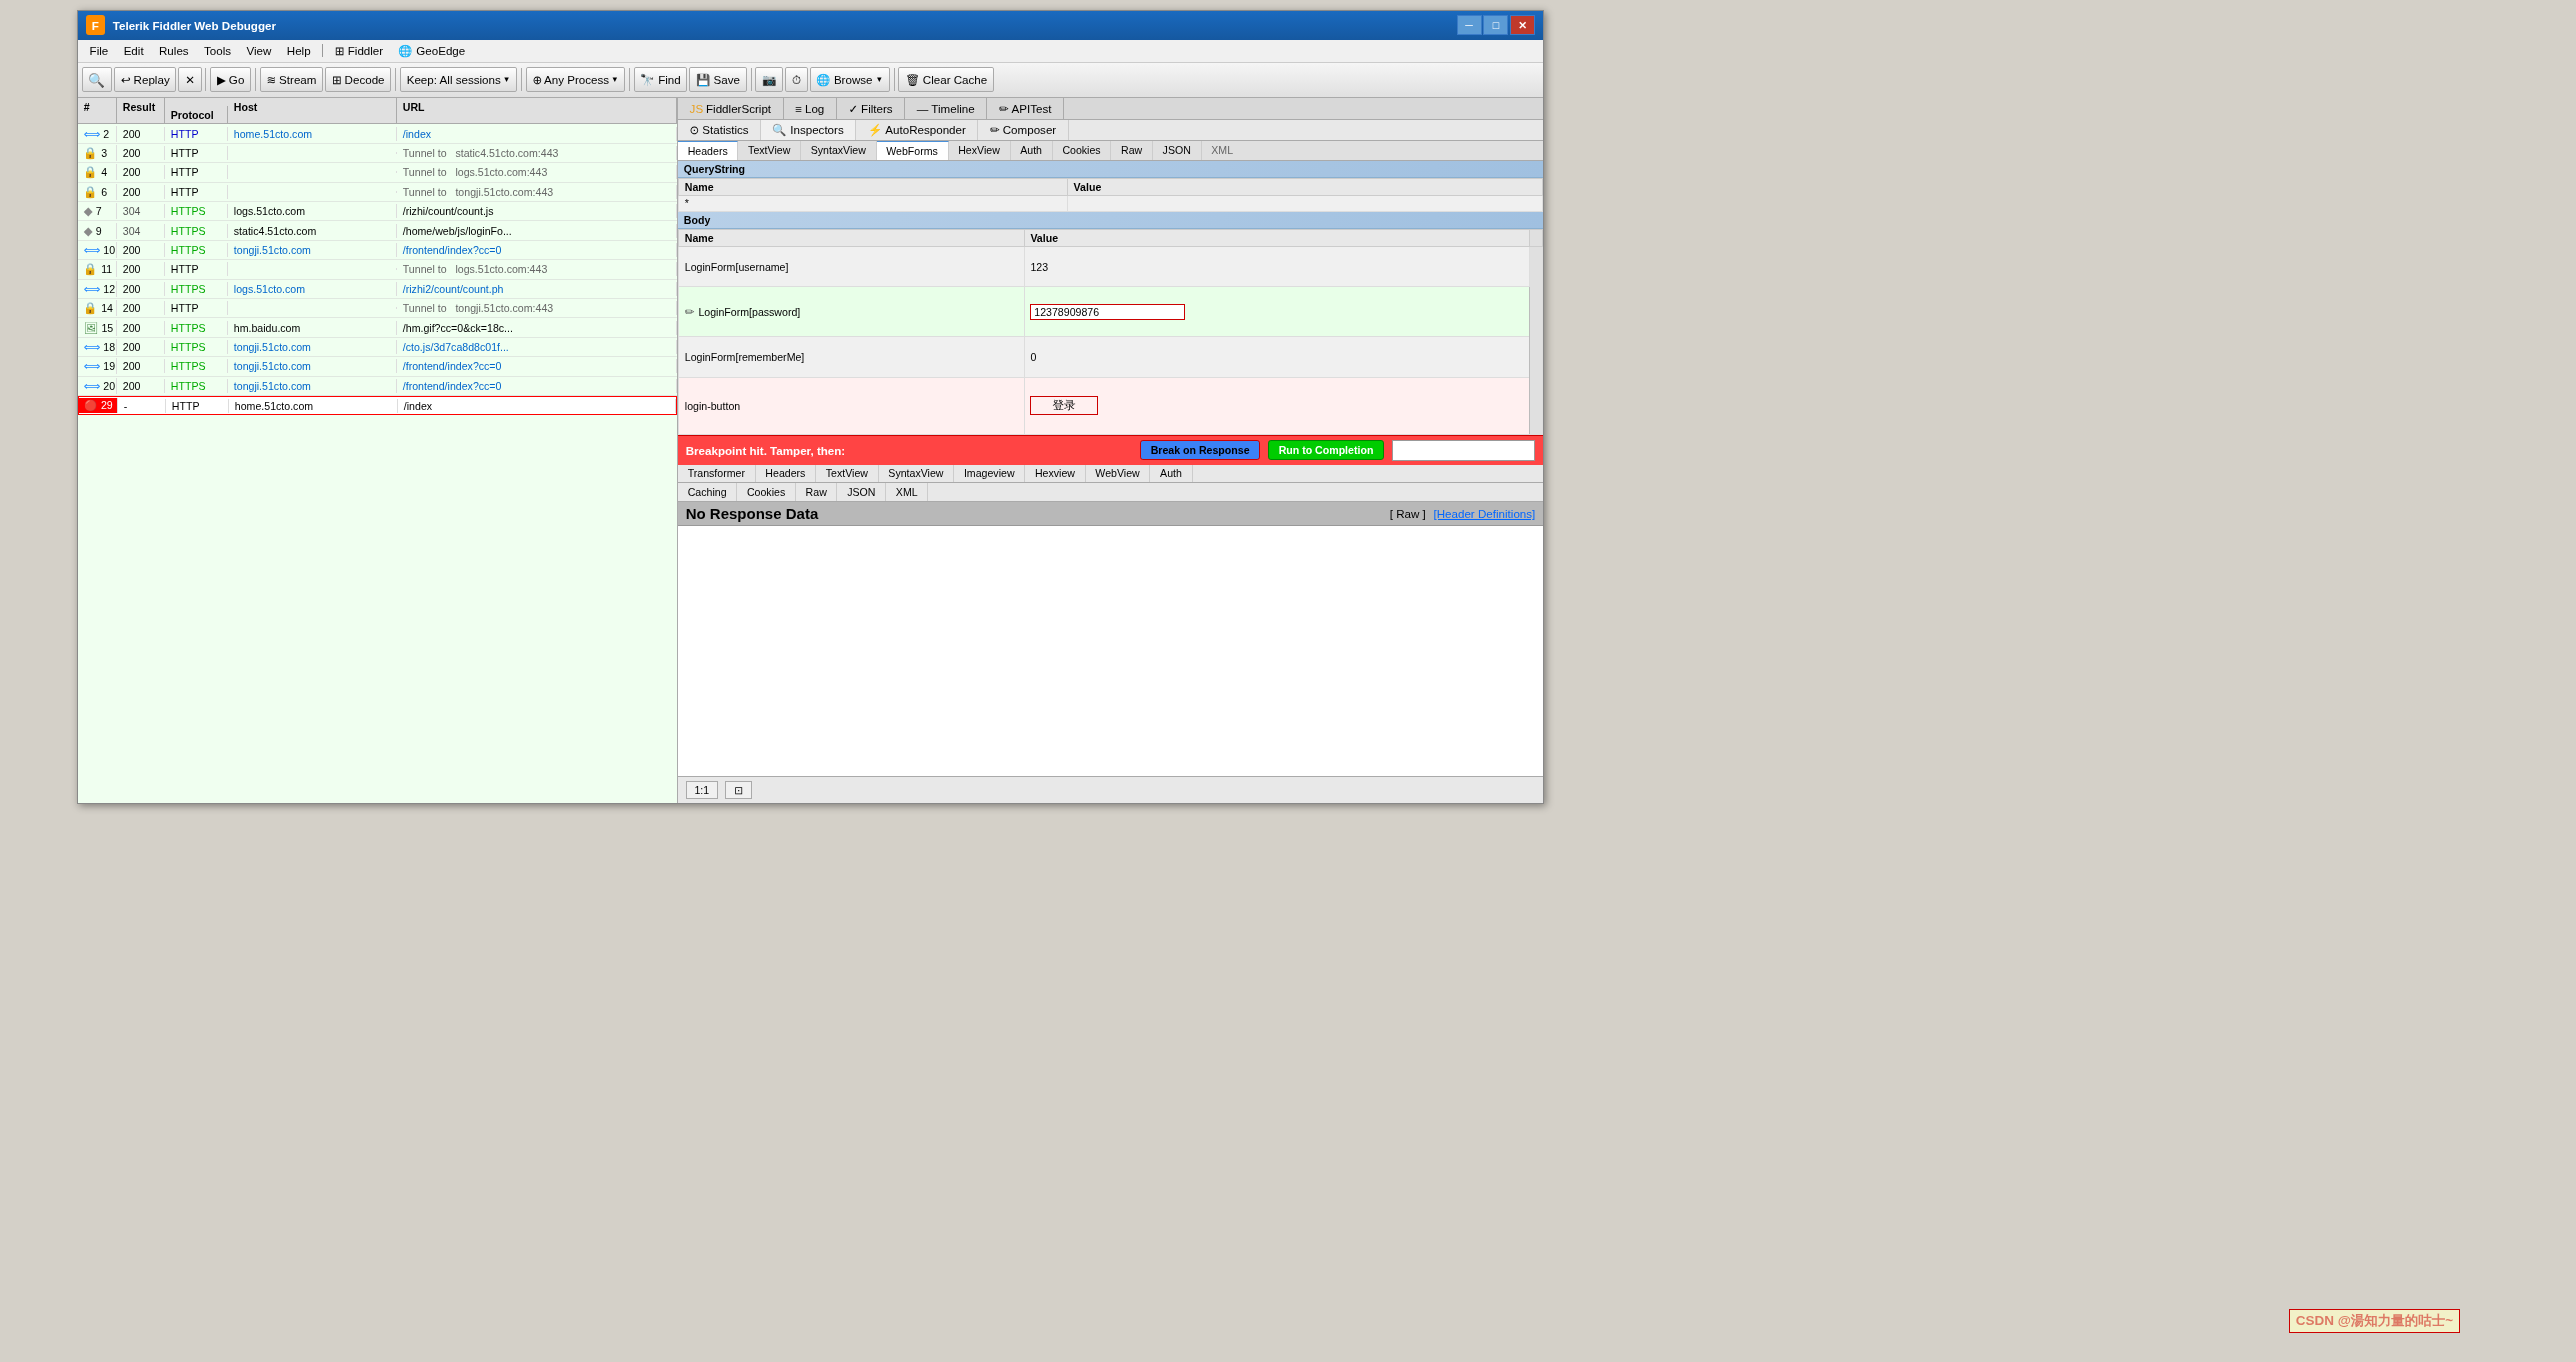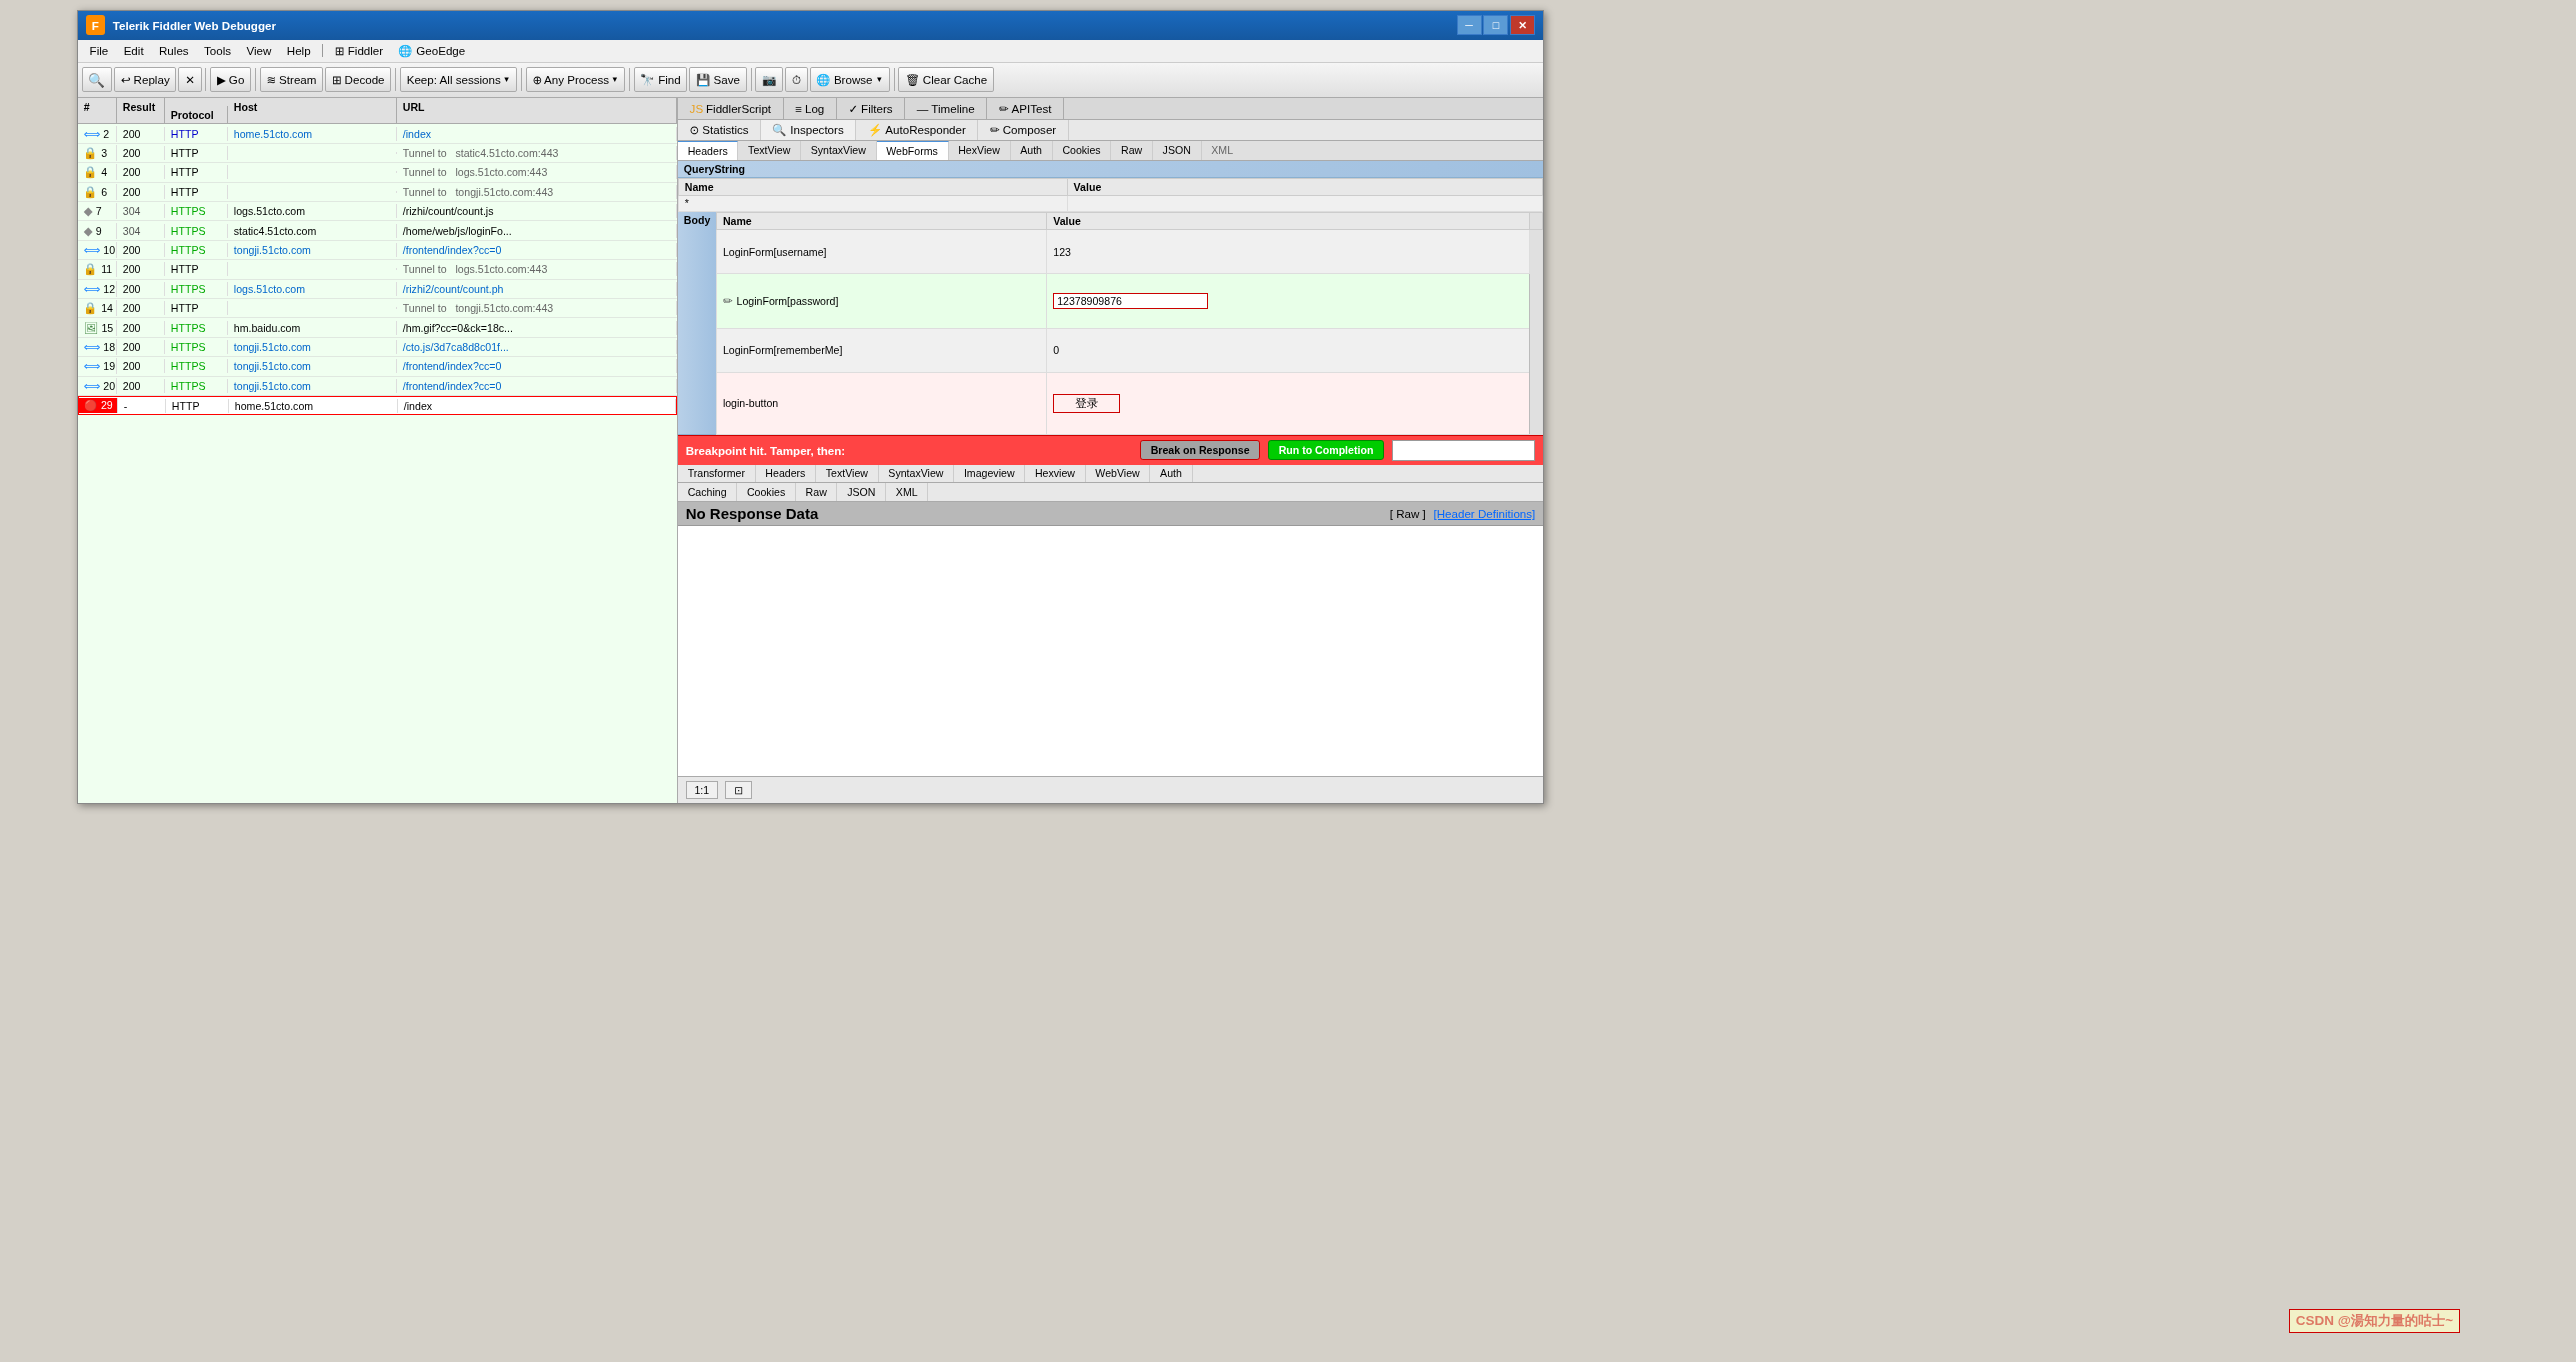--- a/index.html
+++ b/index.html
@@ -73,27 +73,27 @@
     
     
     .section-header { background: linear-gradient(to right, #b8d0e8, #a0c0e0); padding: 1.9px 5.8px; font-size: 10.6px; font-weight: bold; color: #000; border-bottom: 1px solid #8ab0d0; }
     
     .data-table { width: 100%; border-collapse: collapse; }
     .data-table th { background: #e8e8e8; border: 1px solid #ccc; padding: 1.9px 5.8px; font-size: 10.6px; text-align: left; }
     .data-table td { border: 1px solid #ddd; padding: 1.9px 5.8px; font-size: 10.6px; }
     .data-table tr:nth-child(even) { background: #f8f8f8; }
     
     
-    .body-section { display: flex; flex-direction: row; flex: 1; overflow: hidden; }
+    .body-section { display: flex; flex-direction: column; flex: 1; overflow: hidden; }
     
     
     .breakpoint-bar { background: #ff4444; color: white; padding: 3.9px 7.7px; display: flex; align-items: center; gap: 7.7px; font-size: 10.6px; font-weight: bold; border-top: 1.9px solid #cc0000; }
     .bp-text { flex: 1; }
     .bp-btn { padding: 2.9px 9.7px; border: 1.9px solid #000; cursor: pointer; font-size: 10.6px; font-weight: bold; border-radius: 2.9px; }
-    .bp-btn-break { background: #a3a3a3; color: #000; border-color: #cc0000; }
+    .bp-btn-break { background: #3b82f6; color: #000; border-color: #cc0000; }
     .bp-btn-run { background: #00cc00; color: white; border-color: #008800; }
     .bp-choose { padding: 2.9px 7.7px; border: 1px solid #999; background: white; cursor: pointer; font-size: 10.6px; display: flex; align-items: center; gap: 3.9px; }
     
     
     .response-tabs { display: flex; background: #e8e8e8; border-bottom: 1px solid #aaa; flex-wrap: wrap; }
     .resp-tab { padding: 2.9px 9.7px; cursor: pointer; border-right: 1px solid #ccc; font-size: 10.6px; }
     
     
     .response-area { flex: 1; background: #f8f8f8; display: flex; flex-direction: column; }
     .no-response-bar { background: #b8b8b8; padding: 2.9px 7.7px; display: flex; justify-content: space-between; align-items: center; border-bottom: 1px solid #999; }

